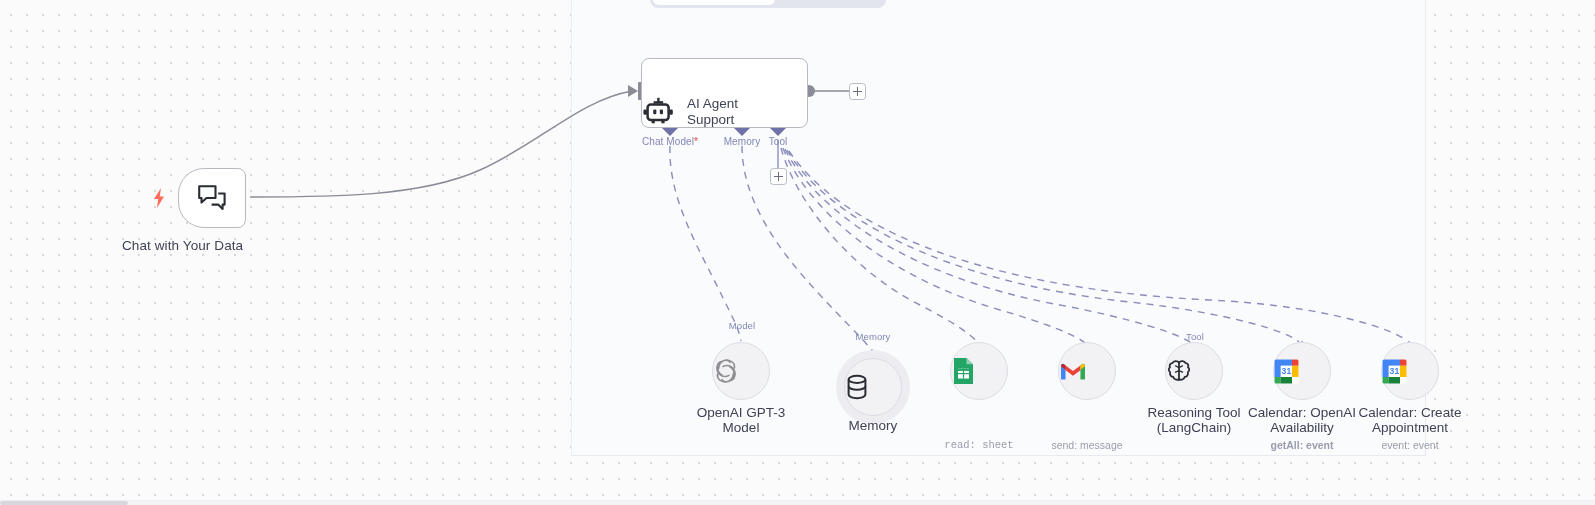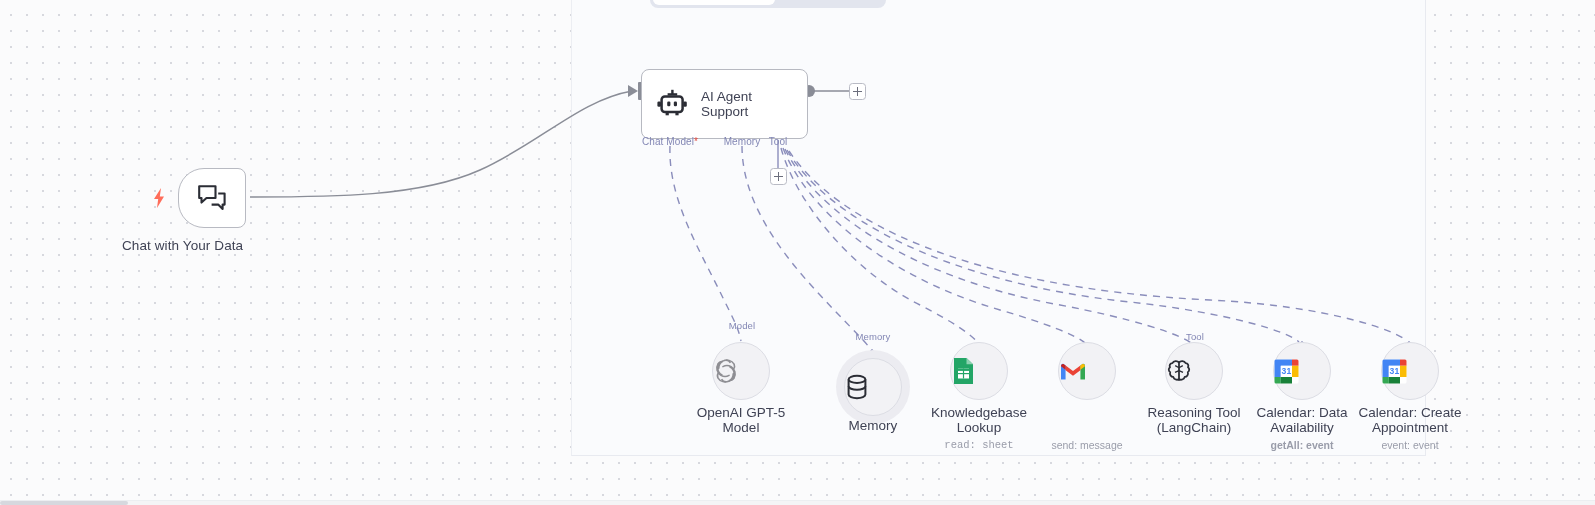--- a/index.html
+++ b/index.html
@@ -73,24 +73,22 @@
     width: 14px; height: 20px;
   }
   
   #agent-node {
     position: absolute;
     left: 641px; top: 58px;
     width: 167px; height: 70px;
     background: #ffffff;
     border: 1.3px solid #b7b9c1;
     border-radius: 8px;
-    display: flex; align-items: center;
-    padding-left: 14px;
+    display: flex; align-items: flex-end;
     gap: 13px;
-    margin-top: 11px;
   }
   #agent-title {
     font-size: 13.5px;
     color: #3f4254;
     line-height: 15.5px;
     white-space: pre-line;
   }
   
   .ep-label {
     position: absolute;
@@ -262,21 +260,21 @@
   <div class="ep-label" style="left:742px; top:320px; font-size:9.5px;">Model</div>
   <div class="ep-label" style="left:873px; top:331px; font-size:9.5px;">Memory</div>
   <div class="ep-label" style="left:1195px; top:331px; font-size:9.5px;">Tool</div>
 
   <div class="subnode" style="left:712px; top:342px;">
     <svg width="26" height="26" viewBox="0 0 26 26">
       <path d="M13 2.2 a5.0 5.0 0 0 1 4.4 2.6 M21.1 6.2 a5.0 5.0 0 0 1 -0.6 5.1 M21.1 19.8 a5.0 5.0 0 0 1 -4.4 2.6 M13 23.8 a5.0 5.0 0 0 1 -4.4 -2.6 M4.9 19.8 a5.0 5.0 0 0 1 0.6 -5.1 M4.9 6.2 a5.0 5.0 0 0 1 4.4 -2.6" fill="none" stroke="#8e8e93" stroke-width="1.6"></path>
       <path d="M13 2.2 C 8.4 2.2 4.9 5.8 4.9 10.2 C 4.9 13.2 6.5 15.6 9 16.9 M21.1 6.2 C 18.8 2.3 13.9 0.9 9.9 3.2 C 7.3 4.7 5.8 7.3 5.8 10.2 M21.1 19.8 C 23.4 15.9 22.0 11.0 18.1 8.7 C 15.5 7.2 12.4 7.2 9.9 8.7 M13 23.8 C 17.6 23.8 21.1 20.2 21.1 15.8 C 21.1 12.8 19.5 10.4 17 9.1 M4.9 19.8 C 7.2 23.7 12.1 25.1 16.1 22.8 C 18.7 21.3 20.2 18.7 20.2 15.8 M4.9 6.2 C 2.6 10.1 4.0 15.0 7.9 17.3 C 10.5 18.8 13.6 18.8 16.1 17.3" fill="none" stroke="#8e8e93" stroke-width="1.5" stroke-linecap="round"></path>
     </svg>
   </div>
-  <div class="subcap" style="left:741px; top:405px;">OpenAI GPT-5
+  <div class="subcap" style="left:741px; top:405px;">OpenAI GPT-3
 Model</div>
 
   <div class="subnode selected" style="left:844px; top:358px;">
     <svg width="24" height="26" viewBox="0 0 24 26">
       <ellipse cx="12" cy="5.4" rx="8.4" ry="3.6" fill="none" stroke="#2b2d35" stroke-width="2"></ellipse>
       <path d="M3.6 5.4 V20.6 C3.6 22.6 7.4 24.2 12 24.2 C16.6 24.2 20.4 22.6 20.4 20.6 V5.4" fill="none" stroke="#2b2d35" stroke-width="2"></path>
       <path d="M3.6 12.2 C3.6 14.2 7.4 15.8 12 15.8 C16.6 15.8 20.4 14.2 20.4 12.2" fill="none" stroke="#2b2d35" stroke-width="2"></path>
     </svg>
   </div>
   <div class="subcap" style="left:873px; top:418px;">Memory</div>
@@ -284,22 +282,20 @@
   <div class="subnode" style="left:950px; top:342px;">
     <svg width="24" height="28" viewBox="0 0 24 28">
       <path d="M3 1 H15.5 L22 7.3 V27 H3 Z" fill="#23a566"></path>
       <path d="M15.5 1 L22 7.3 H15.5 Z" fill="#8ed1b1"></path>
       <rect x="7" y="11.5" width="11" height="10" fill="#ffffff"></rect>
       <rect x="7" y="11.5" width="11" height="2.4" fill="#23a566"></rect>
       <line x1="12.5" y1="11.5" x2="12.5" y2="21.5" stroke="#23a566" stroke-width="1.2"></line>
       <line x1="7" y1="16.6" x2="18" y2="16.6" stroke="#23a566" stroke-width="1.2"></line>
     </svg>
   </div>
-  <div class="subcap" style="left:979px; top:405px;">Knowledgebase
-Lookup</div>
   <div class="subsub" style="left:979px; top:439px;font-family:Liberation Mono, monospace;">read: sheet</div>
 
   <div class="subnode" style="left:1058px; top:342px;">
     <svg width="28" height="22" viewBox="0 0 28 22">
       <path d="M2 4.2 L2 19.4 L6.6 19.4 L6.6 9.3 L14 14.8 L21.4 9.3 L21.4 19.4 L26 19.4 L26 4.2 L14 13.2 Z" fill="#ffffff"></path>
       <path d="M2 19.4 V6 C2 4.3 3.3 3.2 4.8 4.2 L6.6 5.5 V19.4 Z" fill="#4285f4"></path>
       <path d="M21.4 19.4 V5.5 L23.2 4.2 C24.7 3.2 26 4.3 26 6 V19.4 Z" fill="#34a853"></path>
       <path d="M6.6 5.5 L14 11 L21.4 5.5 L21.4 10.2 L14 15.7 L6.6 10.2 Z" fill="#ea4335"></path>
       <path d="M6.6 9.6 L6.6 19.4 L14 14 Z" fill="#c5221f" opacity="0"></path>
       <path d="M6.6 5.5 L6.6 9.8 L2 6.3 C2 4.5 3.4 3.3 4.9 4.3 Z" fill="#c5221f"></path>
@@ -324,21 +320,21 @@
       <rect x="0.5" y="0.5" width="24" height="24" rx="1.5" fill="#ffffff"></rect>
       <path d="M0.5 2 A1.5 1.5 0 0 1 2 0.5 H18 V6.8 H6.8 V18 H0.5 Z" fill="#4285f4"></path>
       <path d="M18 0.5 H23 A1.5 1.5 0 0 1 24.5 2 V6.8 H18 Z" fill="#ea4335"></path>
       <rect x="18" y="6.8" width="6.5" height="11.2" fill="#fbbc04"></rect>
       <path d="M0.5 18 H6.8 V24.5 H2 A1.5 1.5 0 0 1 0.5 23 Z" fill="#34a853"></path>
       <path d="M6.8 18 H18 V24.5 H6.8 Z" fill="#188038"></path>
       <rect x="6.8" y="6.8" width="11.2" height="11.2" fill="#ffffff"></rect>
       <text x="12.4" y="15.2" font-family="'Liberation Sans',sans-serif" font-size="8.6" font-weight="bold" fill="#4285f4" text-anchor="middle">31</text>
     </svg>
   </div>
-  <div class="subcap" style="left:1302px; top:405px;">Calendar: Data
+  <div class="subcap" style="left:1302px; top:405px;">Calendar: OpenAI
 Availability</div>
   <div class="subsub" style="left:1302px; top:439px;font-weight:bold;">getAll: event</div>
 
   <div class="subnode" style="left:1381px; top:342px;">
     <svg width="25" height="25" viewBox="0 0 25 25">
       <rect x="0.5" y="0.5" width="24" height="24" rx="1.5" fill="#ffffff"></rect>
       <path d="M0.5 2 A1.5 1.5 0 0 1 2 0.5 H18 V6.8 H6.8 V18 H0.5 Z" fill="#4285f4"></path>
       <path d="M18 0.5 H23 A1.5 1.5 0 0 1 24.5 2 V6.8 H18 Z" fill="#ea4335"></path>
       <rect x="18" y="6.8" width="6.5" height="11.2" fill="#fbbc04"></rect>
       <path d="M0.5 18 H6.8 V24.5 H2 A1.5 1.5 0 0 1 0.5 23 Z" fill="#34a853"></path>

